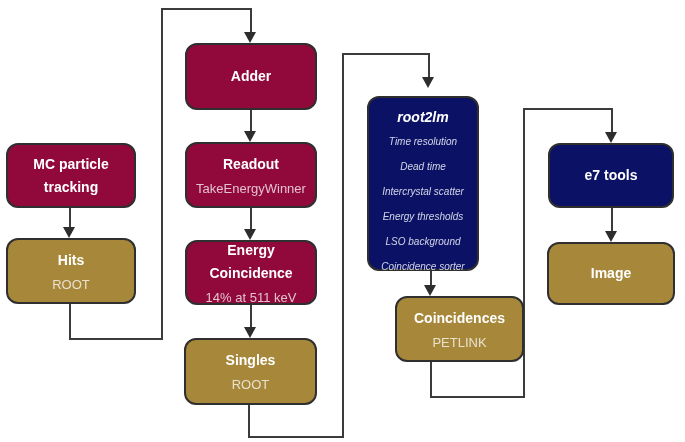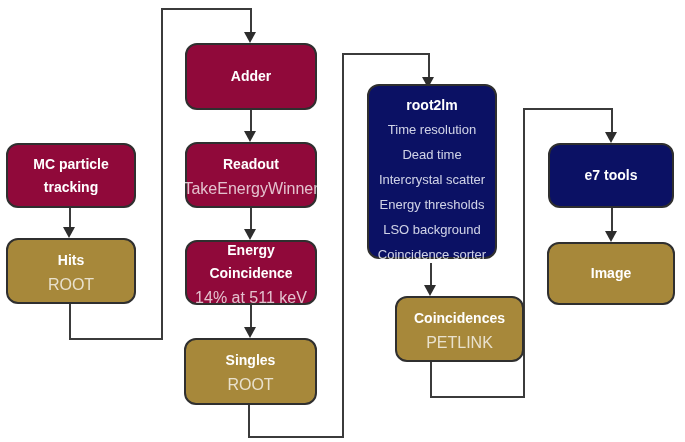--- a/index.html
+++ b/index.html
@@ -25,34 +25,34 @@
     z-index: 2;
   }
   .node .title {
     font-weight: 700;
     font-size: 14px;
     line-height: 23px;
     padding: 0 6px;
   }
   .node .sub {
     font-weight: 400;
-    font-size: 16px;
+    font-size: 13px;
     line-height: 18px;
     color: rgba(255,255,255,0.75);
     margin-top: 4px;
   }
   .maroon { background: #90093a; }
   .gold   { background: #a7883a; }
   .navy   { background: #0b1164; }
   .navy .sub, .navy .item { color: rgba(235,237,248,0.88); }
 
   .node.listbox { justify-content: flex-start; padding-top: 8px; }
   .node.listbox .item {
     font-weight: 400;
-    font-size: 13px;
+    font-size: 10px;
     line-height: 25px;
     color: rgba(235,237,248,0.88);
     white-space: nowrap;
   }
 
   .vline, .hline { position: absolute; background: #3b3b3b; z-index: 1; }
   .vline { width: 2px; }
   .hline { height: 2px; }
   .arrowhead {
     position: absolute;
@@ -89,21 +89,21 @@
   <div class="node maroon" style="left:185px; top:240px; width:132px; height:65px;">
     <span class="title">Energy Coincidence</span>
     <span class="sub">14% at 511 keV</span>
   </div>
 
   <div class="node gold" style="left:184px; top:338px; width:133px; height:67px;">
     <span class="title">Singles</span>
     <span class="sub">ROOT</span>
   </div>
 
-  <div class="node navy listbox" style="left:367px; top:84px; width:130px; height:175px;">
+  <div class="node navy listbox" style="left:367px; top:96px; width:112px; height:175px;font-style:italic;">
     <span class="title">root2lm</span>
     <span class="item">Time resolution</span>
     <span class="item">Dead time</span>
     <span class="item">Intercrystal scatter</span>
     <span class="item">Energy thresholds</span>
     <span class="item">LSO background</span>
     <span class="item">Coincidence sorter</span>
   </div>
 
   <div class="node gold" style="left:367px; top:296px; width:129px; height:66px;margin-left:28px;">

